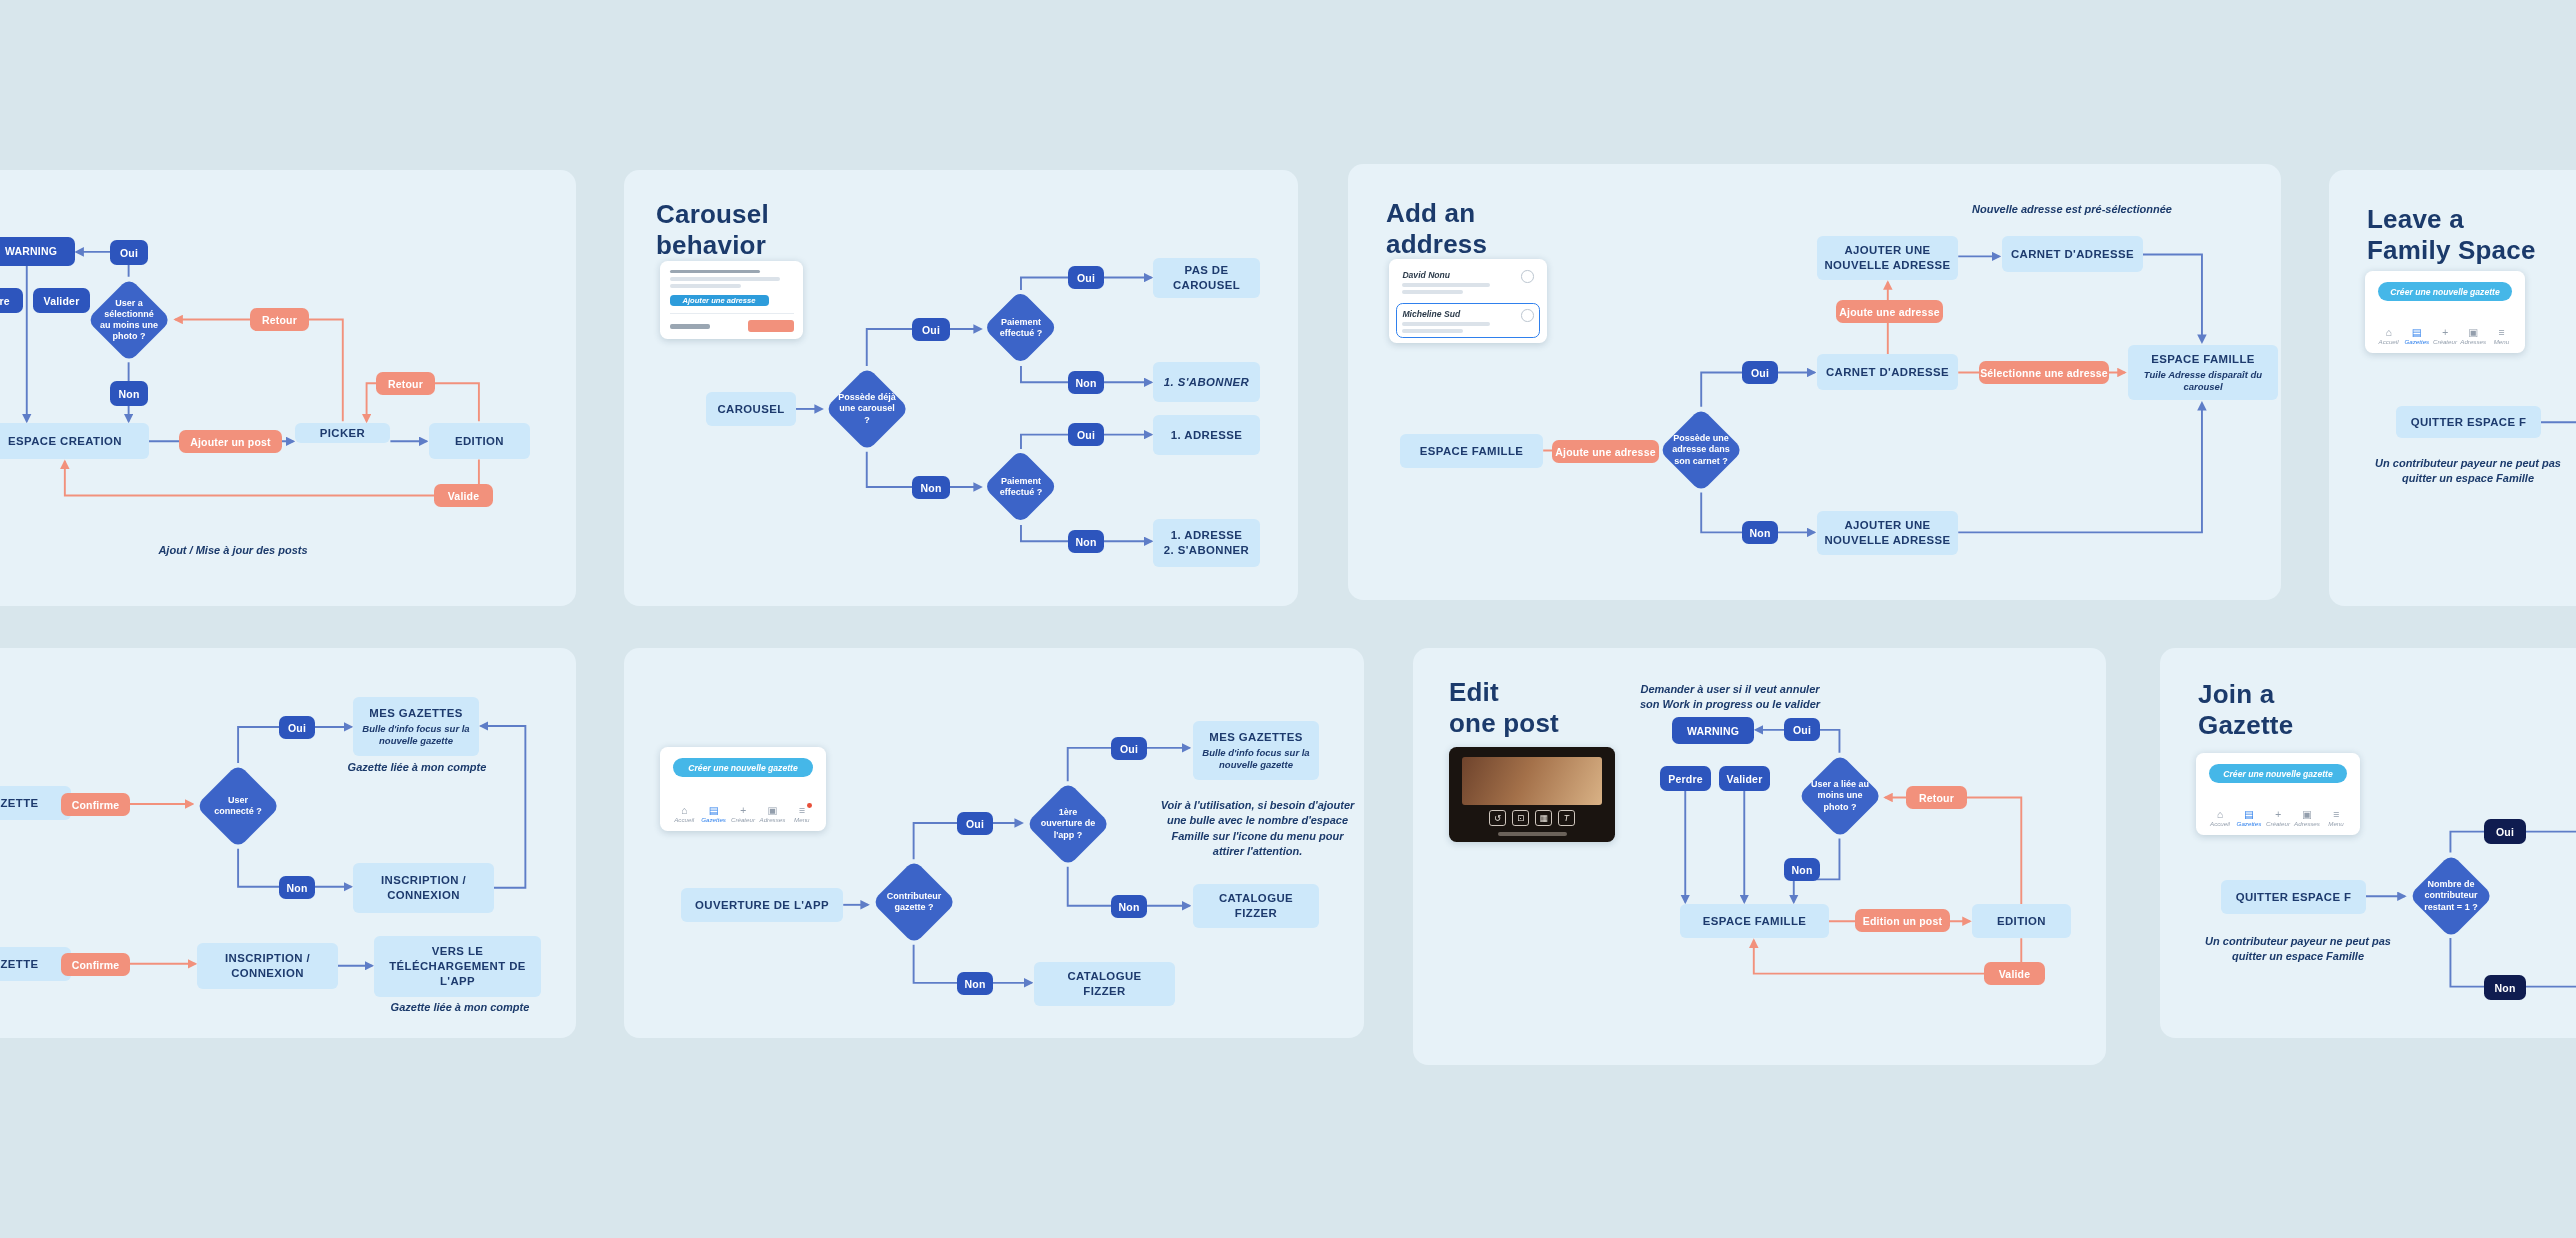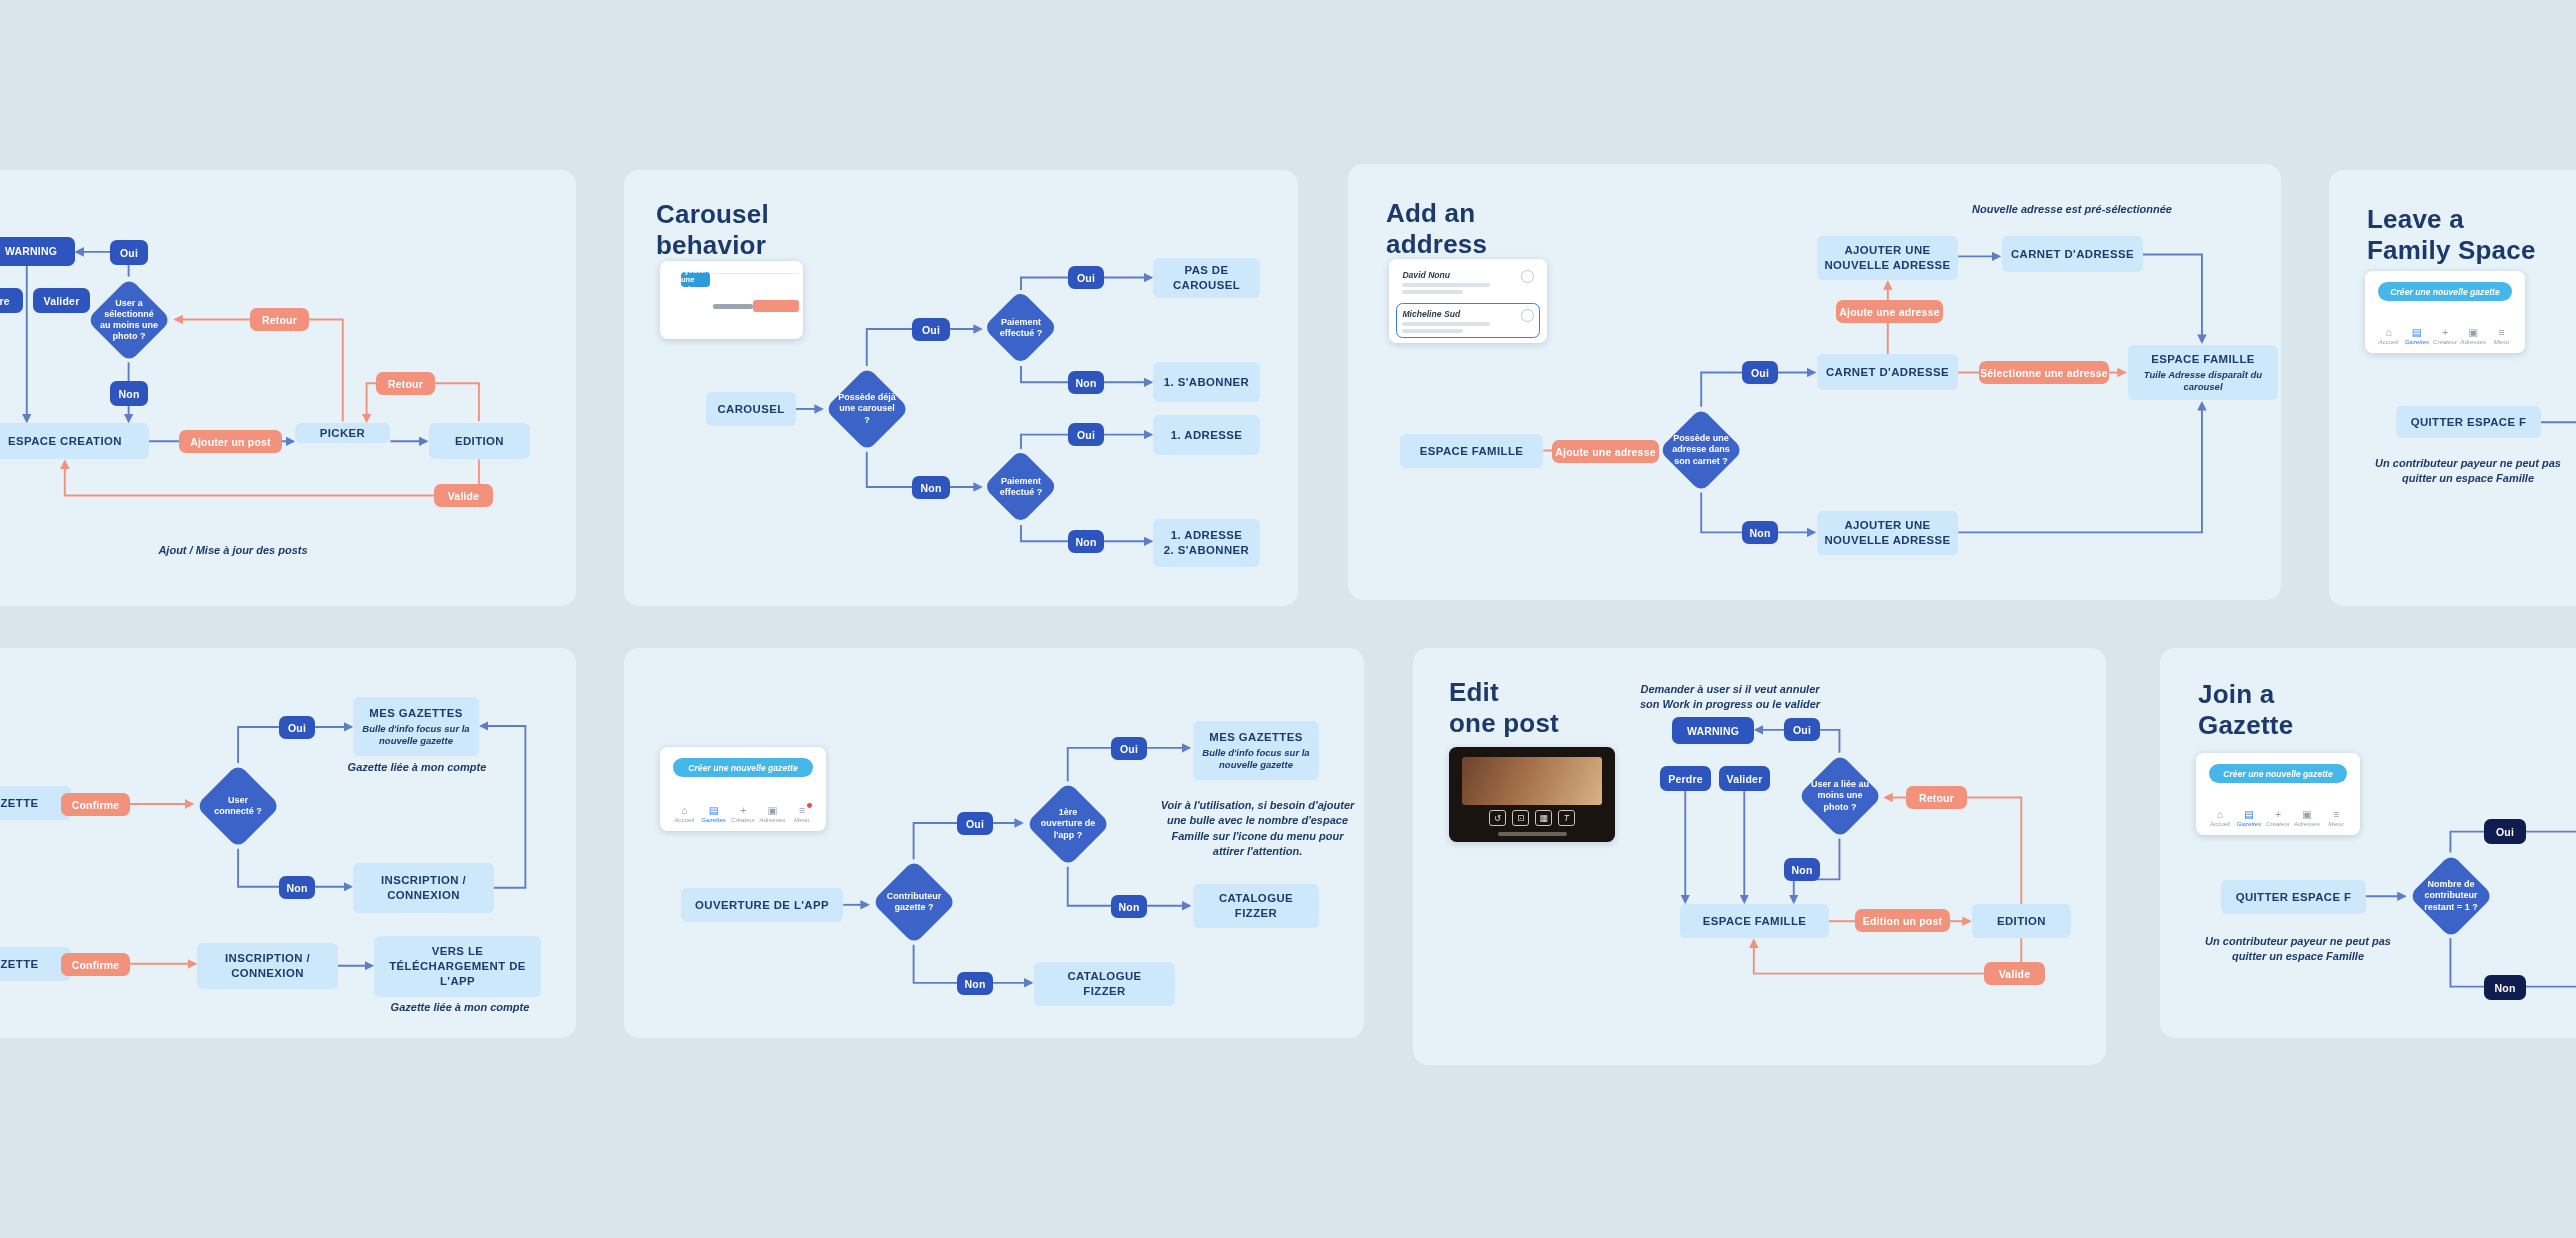--- a/index.html
+++ b/index.html
@@ -31,21 +31,21 @@
   .mockup-card{position:absolute;background:#fff;border-radius:7.6px;box-shadow:0 1.9px 7.6px rgba(30,60,90,.18);box-sizing:border-box;font-style:italic;}
   .m-app{display:flex;flex-direction:column;justify-content:space-between;padding:11.4px 5.7px 7.6px;}
   .m-btn-cyan{background:var(--mockup-cyan,#45b7e8);color:#fff;font-size:8.6px;font-weight:700;height:19px;
     border-radius:10.5px;display:flex;align-items:center;justify-content:center;margin:0 7.6px;}
   .m-nav{display:flex;justify-content:space-between;padding:0 3.8px;}
   .m-nav-item{position:relative;display:flex;flex-direction:column;align-items:center;gap:1px;
     color:#939eac;font-size:6.2px;width:29.5px;}
   .m-nav-item.hl{color:var(--highlight,#2f80ed);}
   .m-nav-item .g{font-size:10.5px;line-height:1;}
   .mbadge{position:absolute;top:-1.9px;right:4.8px;width:4.8px;height:4.8px;border-radius:50%;background:#e8503a;}
-  .m-carousel{display:flex;flex-direction:row;gap:3.8px;padding:8.6px 9.5px 6.7px;}
+  .m-carousel{display:flex;flex-direction:column;gap:3.8px;padding:8.6px 9.5px 6.7px;}
   .m-bar{background:#dbe2e9;height:4.8px;border-radius:1.9px;}
   .m-bar.dark{background:#9aa6b2;}
   .m-btn-blue{background:var(--mockup-blue-btn,#2d9cdb);color:#fff;font-size:7.6px;font-weight:700;width:99px;height:14.3px;
     border-radius:3.8px;display:flex;align-items:center;justify-content:center;margin-top:2.9px;}
   .m-foot{display:flex;justify-content:space-between;align-items:center;border-top:1px solid #e7ecf1;margin-top:3.8px;padding-top:5.7px;}
   .m-orange-btn{width:46px;height:12.4px;border-radius:2.9px;background:var(--orange,#f2917c);}
   .m-contacts{padding:5.7px 6.7px;display:flex;flex-direction:column;gap:3.8px;}
   .m-row{display:flex;justify-content:space-between;align-items:flex-start;padding:4.8px 5.7px;border:1.9px solid transparent;border-radius:6.7px;}
   .m-row.sel{border-color:var(--highlight,#2f80ed);}
   .nm{font-size:8.6px;font-weight:700;color:#2c3b4b;}
@@ -153,21 +153,21 @@
         <div class="dlabel">Paiement effectué ?</div>
       </div>
       <div class="pill node" style="left: 444px; top: 96px; width: 36px; height: 23px;">Oui</div>
       <div class="pill node" style="left: 444px; top: 201px; width: 36px; height: 23px;">Non</div>
       <div class="pill node" style="left: 444px; top: 253px; width: 36px; height: 23px;">Oui</div>
       <div class="pill node" style="left: 444px; top: 360px; width: 36px; height: 23px;">Non</div>
       <div class="process node" style="left: 529px; top: 88px; width: 107px; height: 40px;">
         <div class="plabel">PAS DE
 CAROUSEL</div>
       </div>
-      <div class="process node" style="left: 529px; top: 192px; width: 107px; height: 40px;">
+      <div class="process node" style="left: 529px; top: 192px; width: 107px; height: 40px; font-style: italic;">
         <div class="plabel">1. S'ABONNER</div>
       </div>
       <div class="process node" style="left: 529px; top: 245px; width: 107px; height: 40px;">
         <div class="plabel">1. ADRESSE</div>
       </div>
       <div class="process node" style="left: 529px; top: 349px; width: 107px; height: 48px;">
         <div class="plabel">1. ADRESSE
 2. S'ABONNER</div>
       </div>
     </div>

